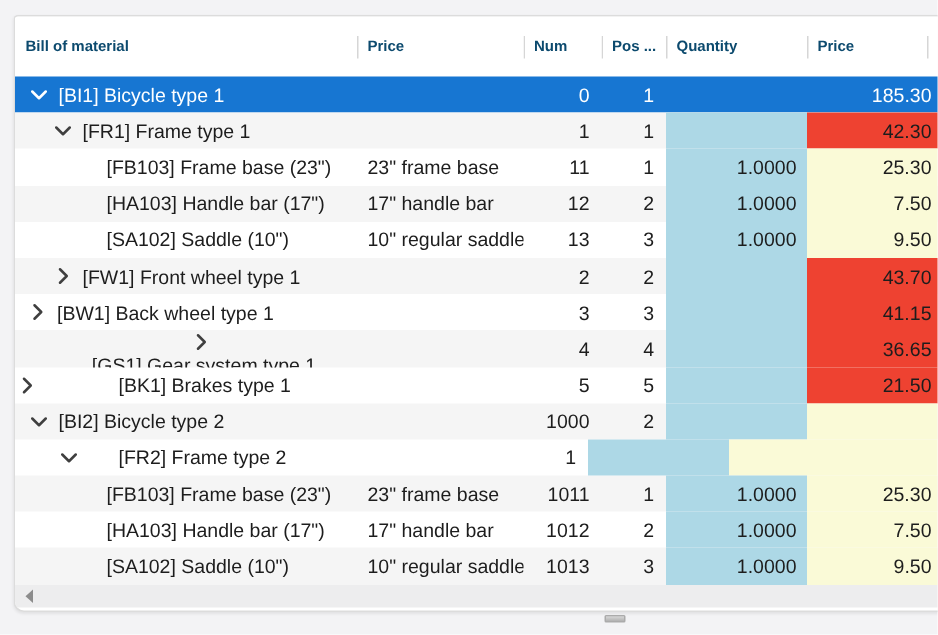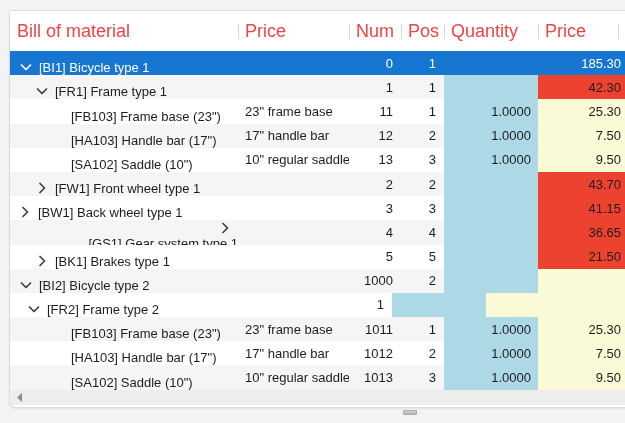--- a/index.html
+++ b/index.html
@@ -13,21 +13,21 @@
     position:absolute;left:9px;top:10px;width:620px;height:398px;
     background:#fff;border:1px solid #dcdcdc;border-right:none;
     border-radius:3px 0 0 7px;overflow:hidden;
     box-shadow:0 1px 2px rgba(0,0,0,0.07);
     box-sizing:border-box;
   }
   
   .grid-header{display:flex;height:40px;align-items:stretch;background:#fff;}
   .hcell{
     display:flex;align-items:center;position:relative;
-    font-weight:normal;font-size:18px;color:#ef4444;
+    font-weight:bold;font-size:10px;color:#0c4a6e;
     padding-left:7px;box-sizing:border-box;flex-shrink:0;
     white-space:nowrap;overflow:hidden;cursor:pointer;
   }
   .hcell + .hcell::before{
     content:"";position:absolute;left:0;top:13px;width:1px;height:15px;background:#d6d6d6;
   }
   
   .c-bom{width:228px;}
   .c-desc{width:111px;}
   .c-num{width:52px;}
@@ -44,21 +44,21 @@
     white-space:nowrap;overflow:hidden;
   }
   .cell.r{justify-content:flex-end;}
   .c-desc.cell{padding-left:7px;}
   .c-num.cell,.c-pos.cell{padding-right:8px;}
   .c-qty.cell{padding-right:7px;background:#add8e6;}
   .c-price-data{flex:1;min-width:80px;justify-content:flex-end;padding-right:8px;}
   .pb-red{background:#ee4231;}
   .pb-yellow{background:#fafad7;}
   
-  .tree-cell{display:flex;align-items:flex-end;}
+  .tree-cell{display:flex;align-items:center;}
   .chev{
     width:16px;height:16px;margin-right:5px;flex-shrink:0;
     color:#3f3f3f;display:flex;align-items:center;justify-content:center;
   }
   .chev svg{display:block;}
   
   .row.selected{background:#1776d2;color:#fff;}
   .row.selected .c-qty{background:transparent;}
   .row.selected .c-price-data{background:transparent;}
   .row.selected .chev{color:#fff;}
@@ -189,21 +189,21 @@
             </span>
             <span>[GS1] Gear system type 1</span>
           </div>
           <div class="cell c-desc"></div>
           <div class="cell c-num r">4</div>
           <div class="cell c-pos r">4</div>
           <div class="cell c-qty r"></div>
           <div class="cell c-price-data pb-red">36.65</div>
         </div>
         <div class="row">
-          <div class="cell c-bom tree-cell" style="padding-left: 24px;">
+          <div class="cell c-bom tree-cell" style=" gap: 48px;">
             <span class="chev">
               <svg width="16" height="16" viewBox="0 0 16 16">
                 <polyline points="6,3.5 10.5,8 6,12.5" fill="none" stroke="currentColor" stroke-width="1.7" stroke-linecap="round" stroke-linejoin="round"></polyline>
               </svg>
             </span>
             <span>[BK1] Brakes type 1</span>
           </div>
           <div class="cell c-desc"></div>
           <div class="cell c-num r">5</div>
           <div class="cell c-pos r">5</div>
@@ -219,21 +219,21 @@
             </span>
             <span>[BI2] Bicycle type 2</span>
           </div>
           <div class="cell c-desc"></div>
           <div class="cell c-num r">1000</div>
           <div class="cell c-pos r">2</div>
           <div class="cell c-qty r"></div>
           <div class="cell c-price-data pb-yellow"></div>
         </div>
         <div class="row">
-          <div class="cell c-bom tree-cell" style="padding-left: 16px;">
+          <div class="cell c-bom tree-cell" style="padding-left: 28px; gap: 20px;">
             <span class="chev">
               <svg width="16" height="16" viewBox="0 0 16 16">
                 <polyline points="3.5,6 8,10.5 12.5,6" fill="none" stroke="currentColor" stroke-width="1.7" stroke-linecap="round" stroke-linejoin="round"></polyline>
               </svg>
             </span>
             <span>[FR2] Frame type 2</span>
           </div>
           <div class="cell c-desc"></div>
           <div class="cell c-pos r">1</div>
           <div class="cell c-qty r"></div>

